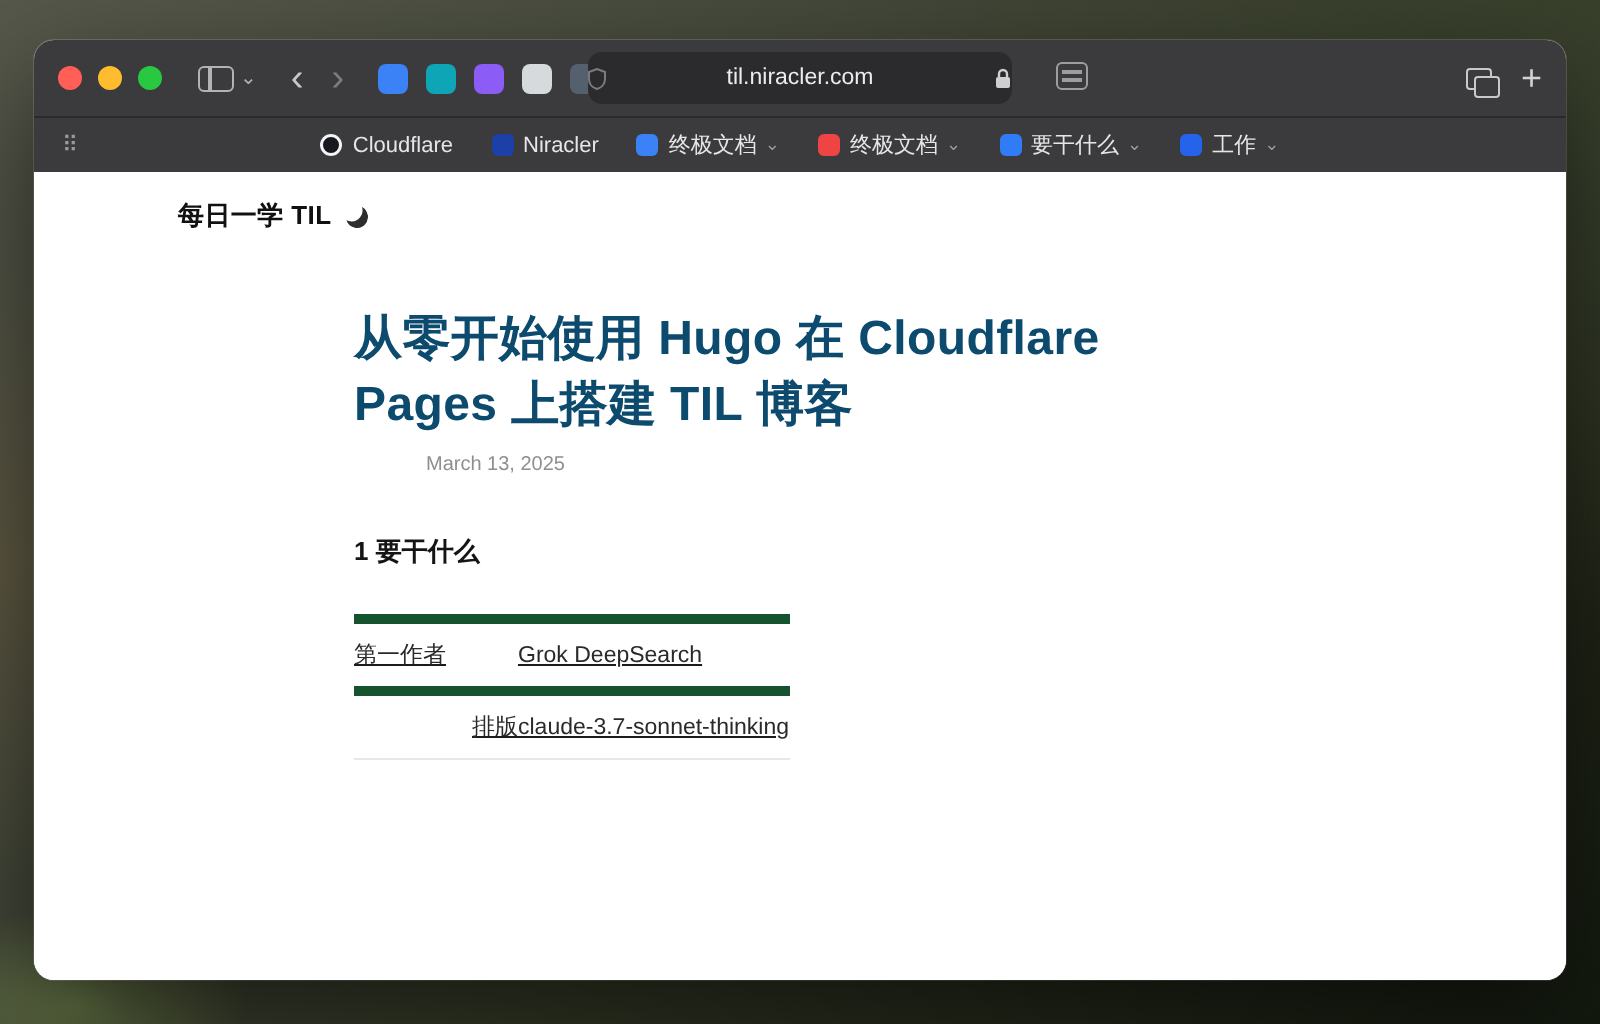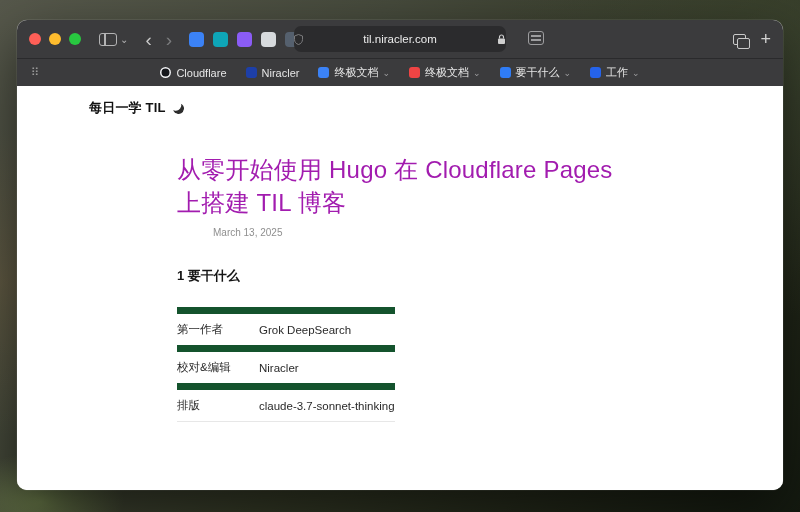--- a/index.html
+++ b/index.html
@@ -74,28 +74,28 @@
   .b4 { background:#ef4444; } .b5 { background:#2f7cf6; } .b6 { background:#2563eb; }
   .bm-chev { font-size:9px; color:#9d9d9f; margin-left:-1px; }
 
   
   .content { height:404px; background:#ffffff; color:#1b1b1b; overflow:hidden; position:relative; }
   .site-header { display:flex; align-items:center; gap:7px; padding:13px 0 0 72px; }
   .site-title { font-weight:700; font-size:13px; color:#111; letter-spacing:.2px;text-align:center; }
   .moon { width:11px; height:11px; border-radius:50%; box-shadow: inset -3.5px -2.5px 0 0 #2d2d2d; transform:rotate(15deg); }
 
   .article { width:446px; margin:0 auto; padding-top:36px; }
-  h1 { font-size:24px; line-height:1.38; font-weight:400; color:#a21caf; letter-spacing:.2px; }
+  h1 { font-size:24px; line-height:1.38; font-weight:700; color:#0c4a6e; letter-spacing:.2px; }
   .date { font-size:10px; color:#8f8f8f; margin-top:8px;padding-left:36px; }
   h2 { font-size:13px; font-weight:700; color:#151515; margin-top:29px; }
   .intro { font-size:12.5px; line-height:1.78; color:#262626; margin-top:14px; }
 
   table.meta { border-collapse:collapse; margin-top:22px; font-size:11.5px; }
-  table.meta tr { border-top:7px solid #14532d; }
-  table.meta tr:last-child { border-bottom:1px solid #e7e7e7; }
+  table.meta tr { border-top:5px solid #14532d;text-decoration:underline; }
+  table.meta tr:last-child { border-bottom:1px solid #e7e7e7;text-align:right; }
   table.meta td { padding:8px 0; color:#2a2a2a; }
   td.k { width:82px; padding-right:12px; }
   td.v { min-width:132px;margin-top:36px; }
 </style>
 </head>
 <body>
 
 <div class="window">
 
   <div class="toolbar">
@@ -185,24 +185,20 @@
 
       <h2>1 要干什么</h2>
 
       <table class="meta">
         <tbody>
           <tr>
             <td class="k">第一作者</td>
             <td class="v">Grok DeepSearch</td>
           </tr>
           <tr>
-            <td class="k">校对&amp;编辑</td>
-            <td class="v">Niracler</td>
-          </tr>
-          <tr>
             <td class="k">排版</td>
             <td class="v">claude-3.7-sonnet-thinking</td>
           </tr>
 
         </tbody>
       </table>
 
     </div>
   </div>
 

